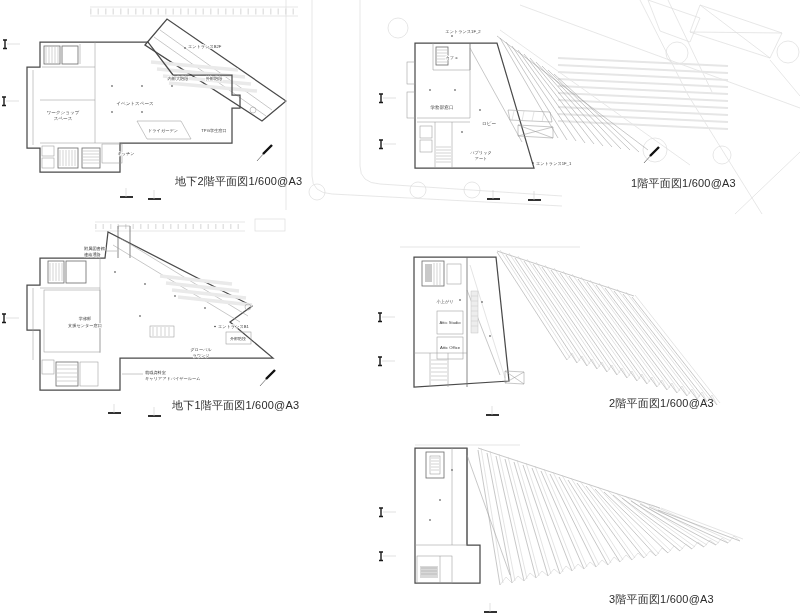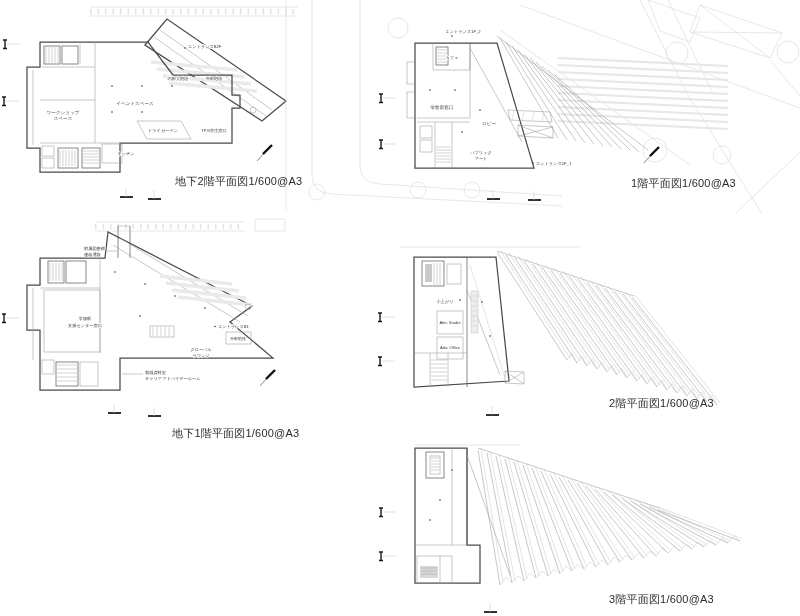--- a/index.html
+++ b/index.html
@@ -268,16 +268,16 @@
     <circle cx="430" cy="520" r="0.9" class="col"></circle>
 
     <use href="#secmark" x="379" y="512"></use>
     <use href="#secmark" x="379" y="556"></use>
     <use href="#btick" x="484" y="612"></use>
   </g>
 </svg>
 
   <div class="title" style="left:175px;top:174px;">地下2階平面図1/600@A3</div>
   <div class="title" style="left:631px;top:176px;">1階平面図1/600@A3</div>
-  <div class="title" style="left:172px;top:398px;margin-top:28px;">地下1階平面図1/600@A3</div>
+  <div class="title" style="left:172px;top:398px;">地下1階平面図1/600@A3</div>
   <div class="title" style="left:609px;top:396px;">2階平面図1/600@A3</div>
   <div class="title" style="left:609px;top:592px;text-align:right;">3階平面図1/600@A3</div>
 </div>
 
 </body></html>

